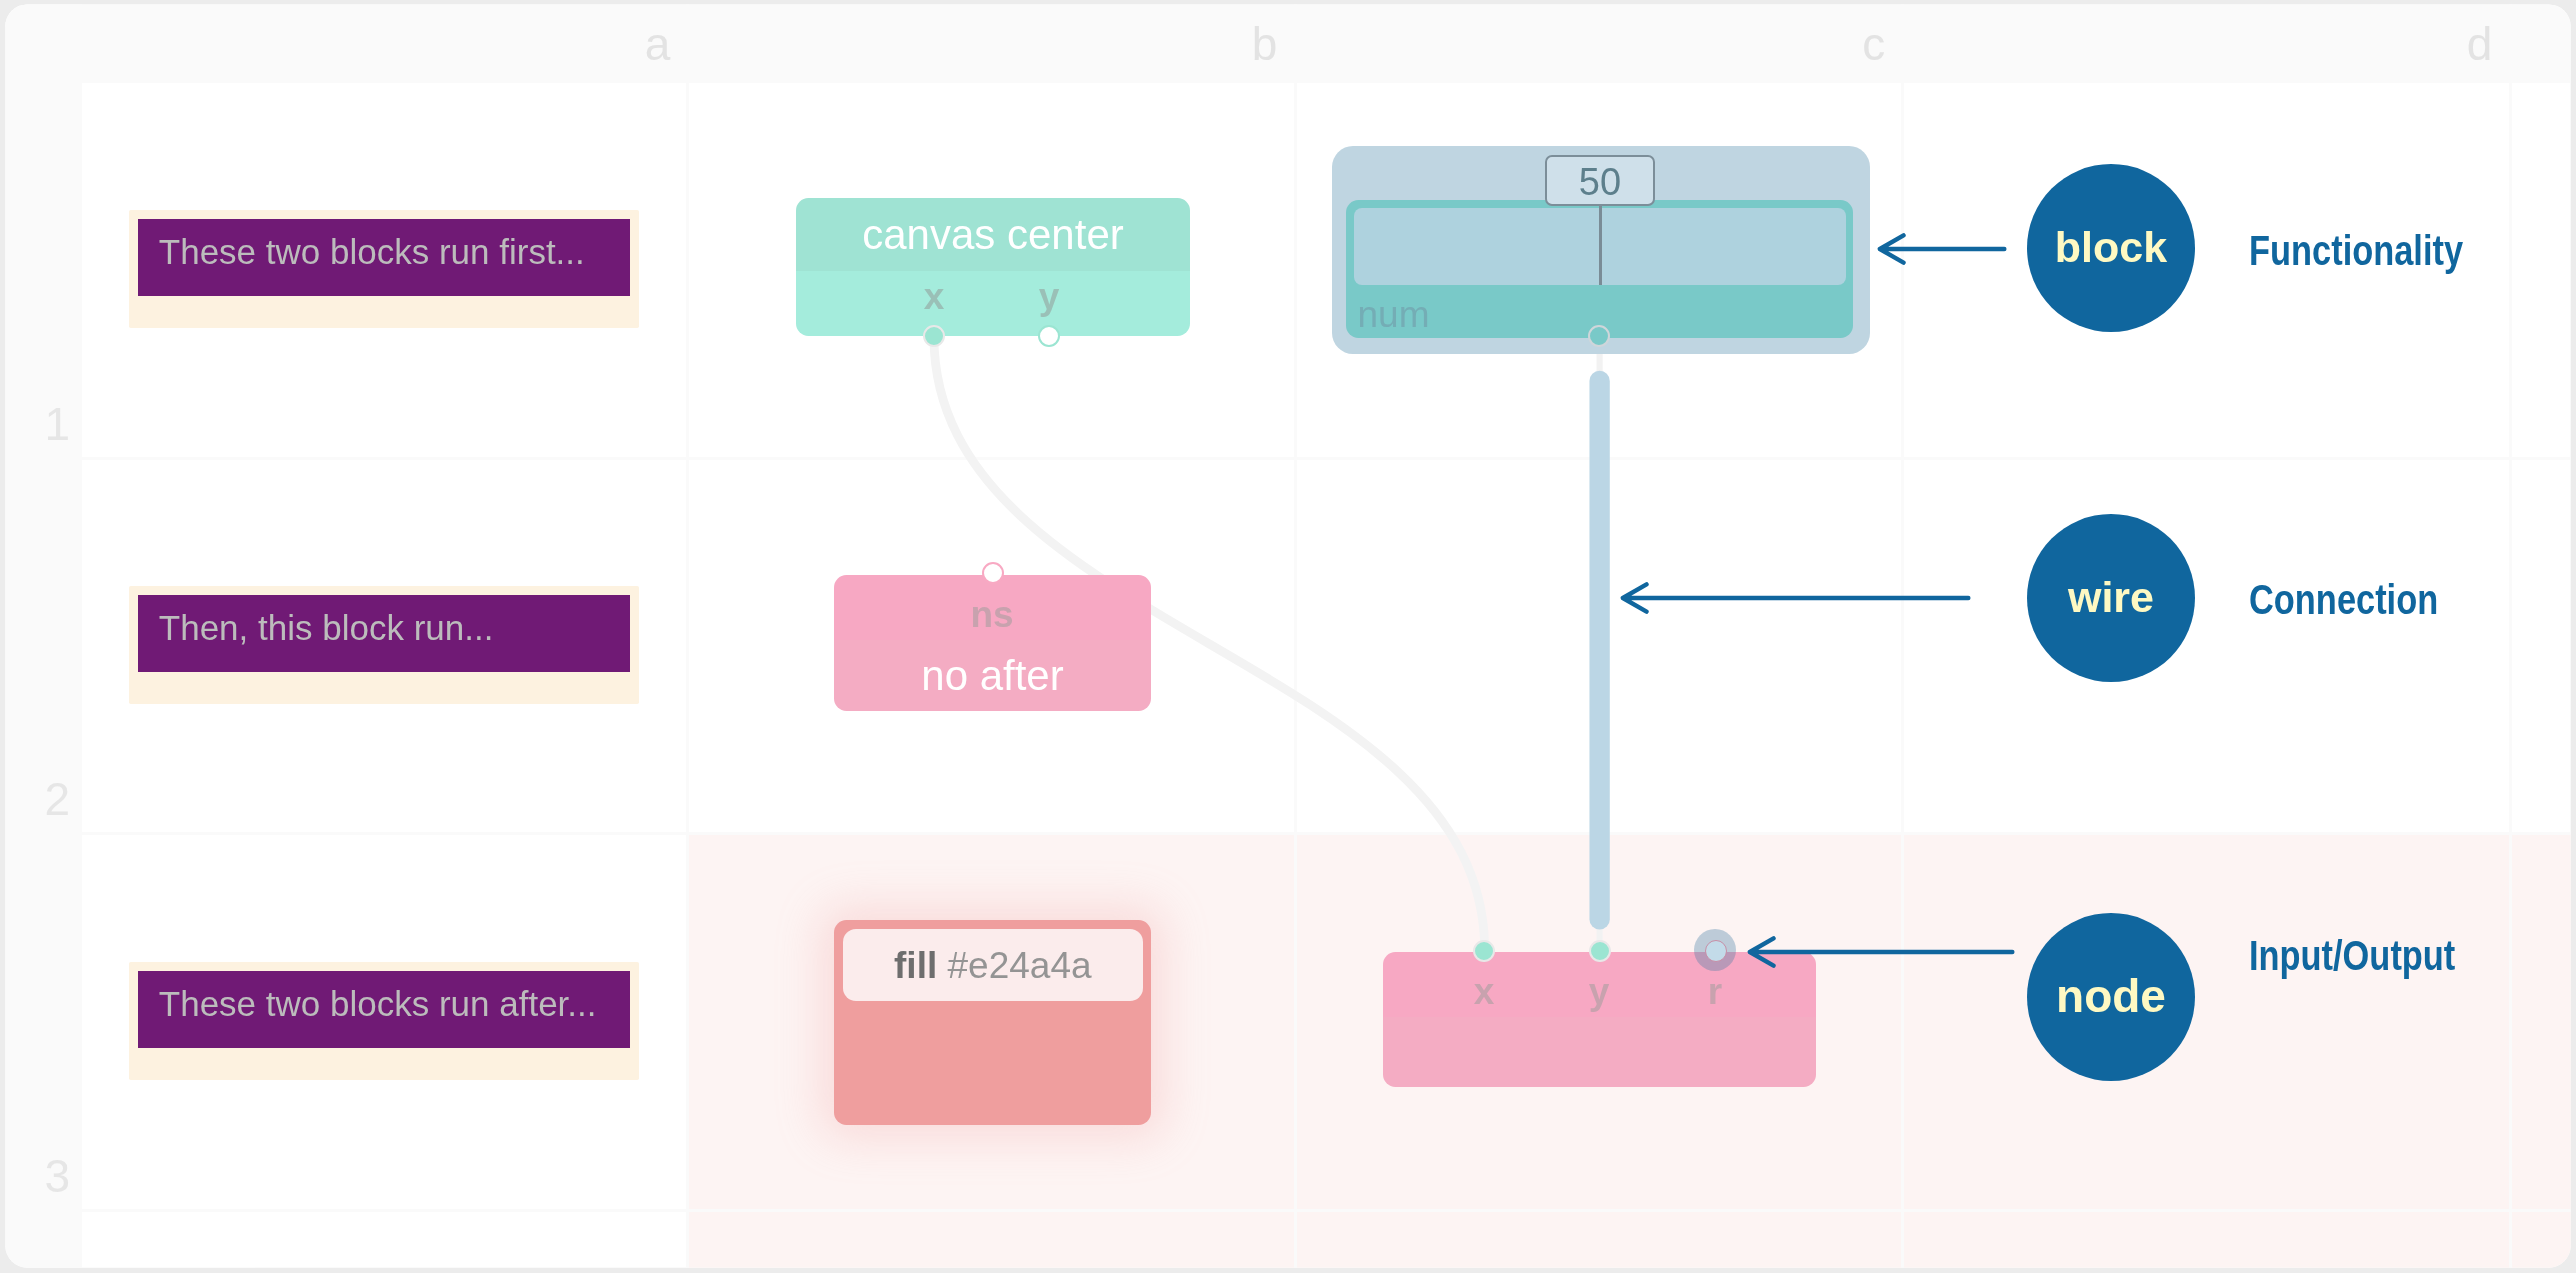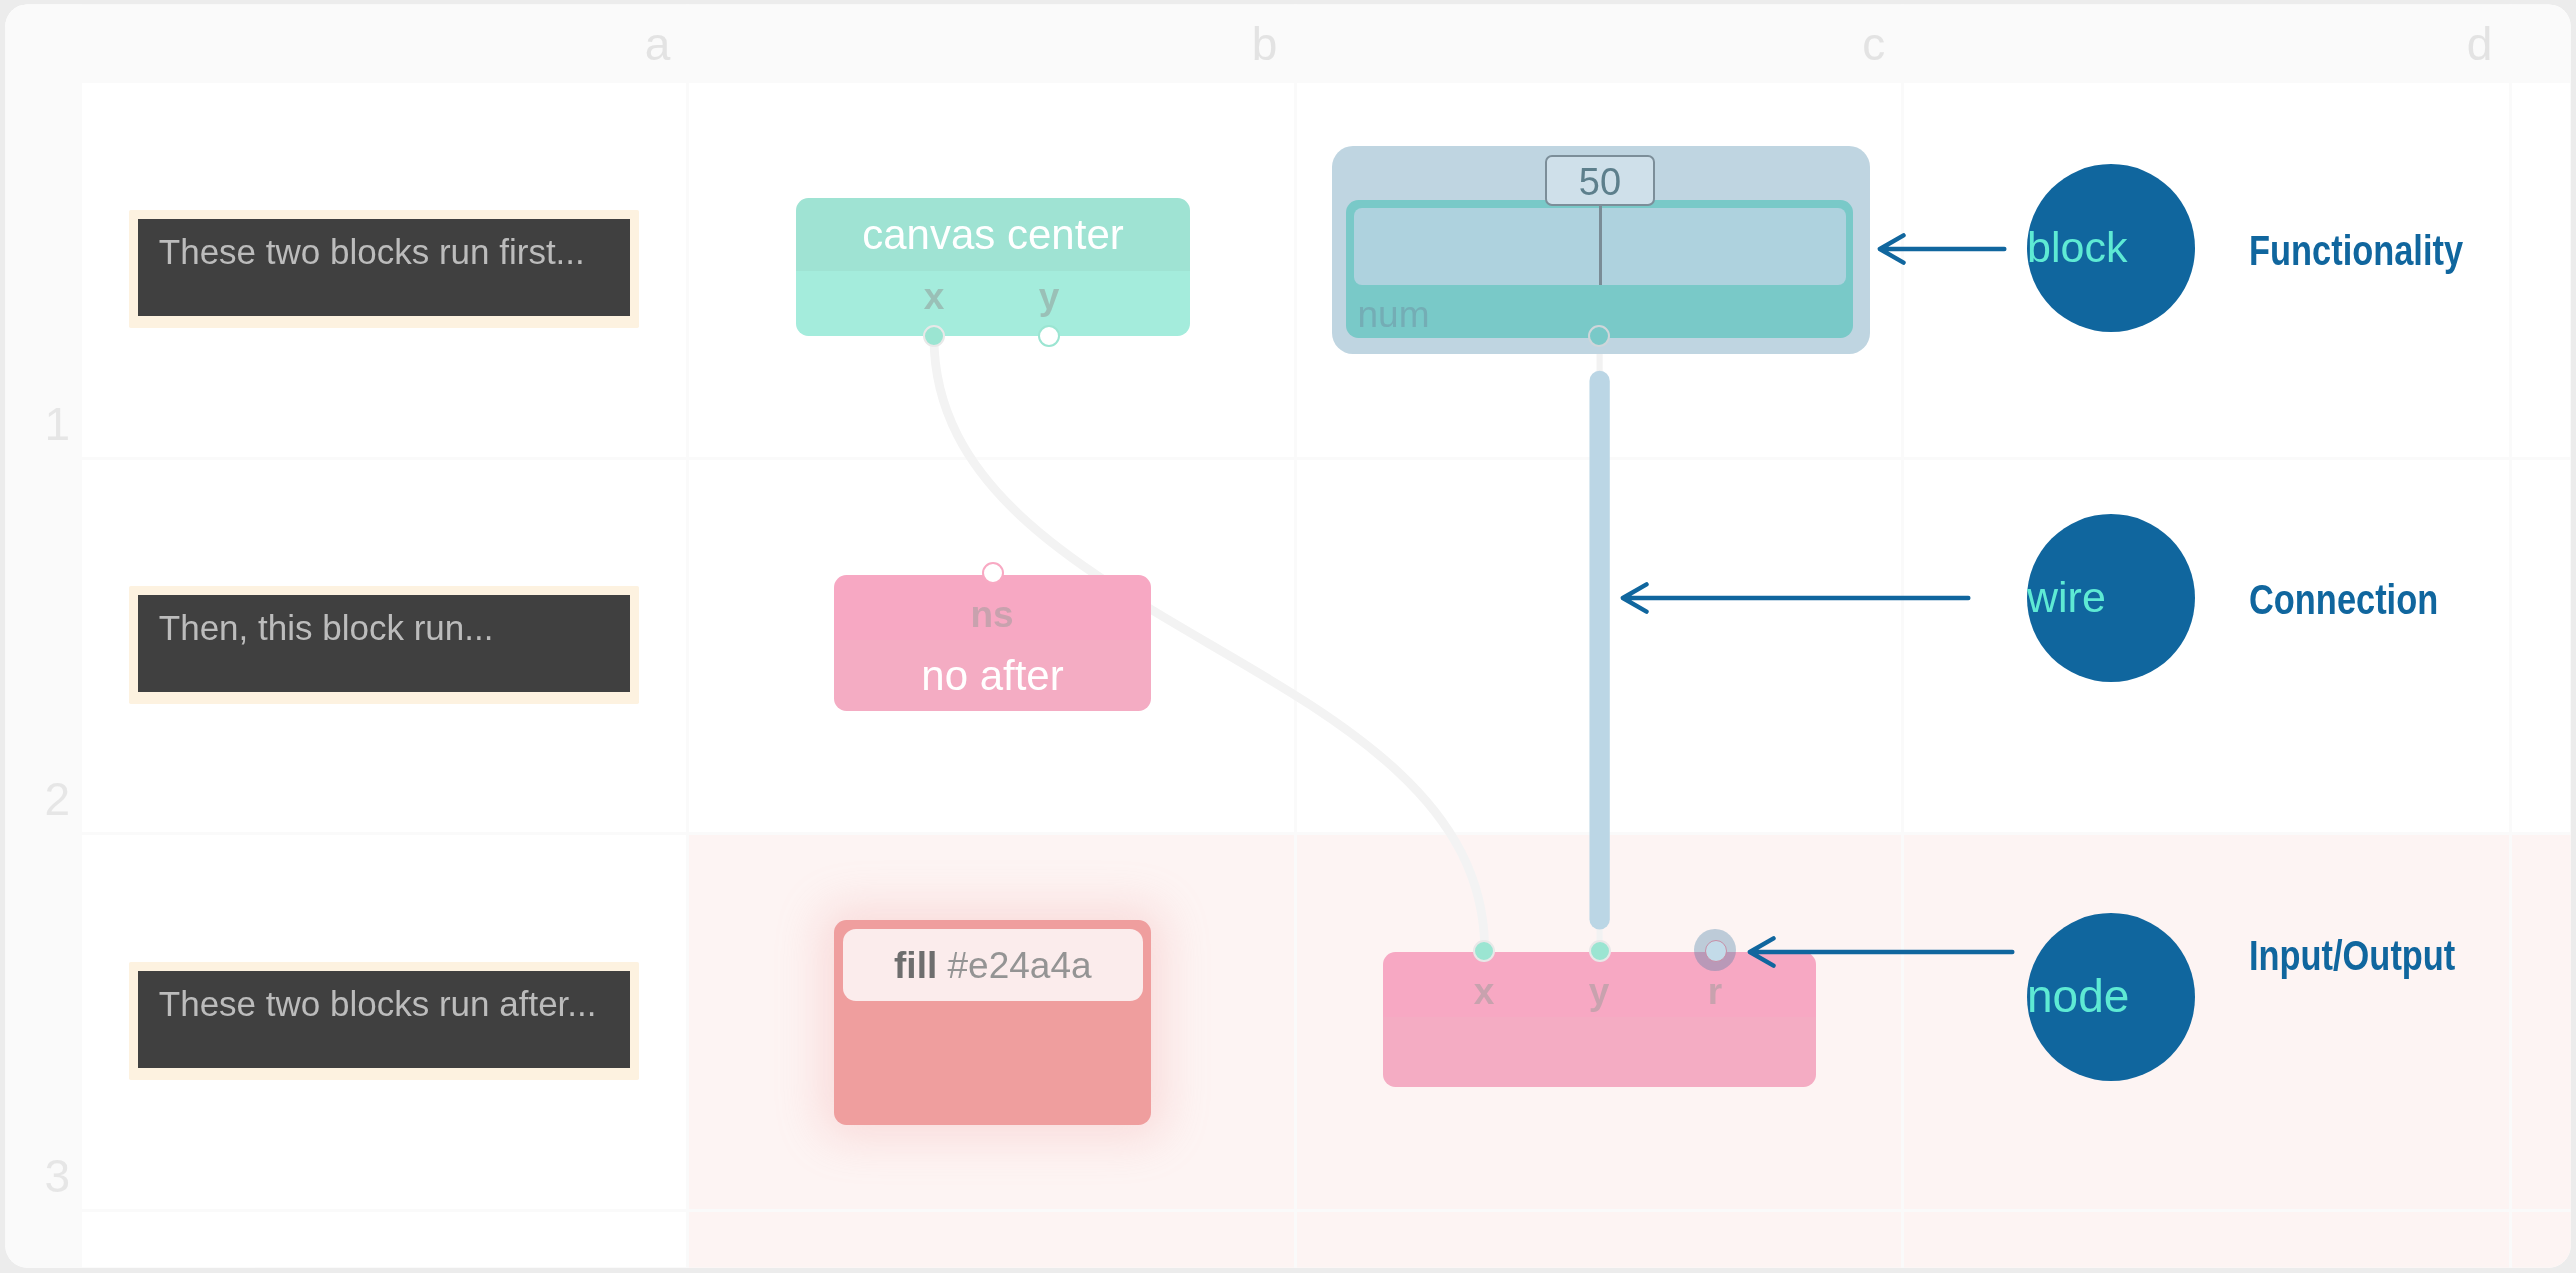--- a/index.html
+++ b/index.html
@@ -17,40 +17,40 @@
   .vline{position:absolute;top:0;width:2.7px;height:1273px;background:#fafafa;}
   .hline{position:absolute;left:0;width:2576px;height:2.7px;background:#fafafa;}
   .colhdr{position:absolute;top:0;height:80px;line-height:89px;
           color:#e3e3e3;font-size:46px;text-align:right;padding-right:17.7px;box-sizing:border-box;}
   .rowhdr{position:absolute;left:0;width:70px;
           color:#e6e6e6;font-size:46px;text-align:right;line-height:46px;}
   .sel-col{position:absolute;top:80px;background:#fdf5f4;}
 
   
   .comment{position:absolute;background:#fdf2e0;border-radius:1.8px;}
-  .comment .inner{position:absolute;left:8.8px;top:8.8px;right:8.8px;height:97px;
-        background:#404040;}
+  .comment .inner{position:absolute;left:8.8px;top:8.8px;right:8.8px;height:77px;
+        background:#701a75;}
   .comment .txt{position:absolute;left:21px;top:0;height:77px;line-height:66px;
         color:#bcbcbc;font-size:35px;white-space:nowrap;}
 
   
   .op{position:absolute;border-radius:12.4px;overflow:hidden;}
   .op .head{position:absolute;left:0;top:0;right:0;}
   .op .body{position:absolute;left:0;right:0;bottom:0;}
   .op .title{position:absolute;left:0;right:0;text-align:center;
         color:#ffffff;font-size:42px;white-space:nowrap;}
   .op .portlbl{position:absolute;text-align:center;font-size:37px;font-weight:bold;
         white-space:nowrap;}
 
   
   .port{position:absolute;border-radius:50%;box-sizing:border-box;}
 
   
   .legend-circle{position:absolute;border-radius:50%;background:#10669e;
-        color:#5eead4;font-weight:normal;font-size:46px;}
+        color:#fef9c3;font-weight:bold;font-size:46px;text-align:center;}
   .legend-label{position:absolute;color:#10669e;font-weight:bold;font-size:44px;
         white-space:nowrap;transform:scaleX(0.80);transform-origin:left center;}
   svg.arrow{position:absolute;overflow:visible;}
 </style>
 </head>
 <body>
 
 <div id="page">
 
   <div class="grid-layer">

